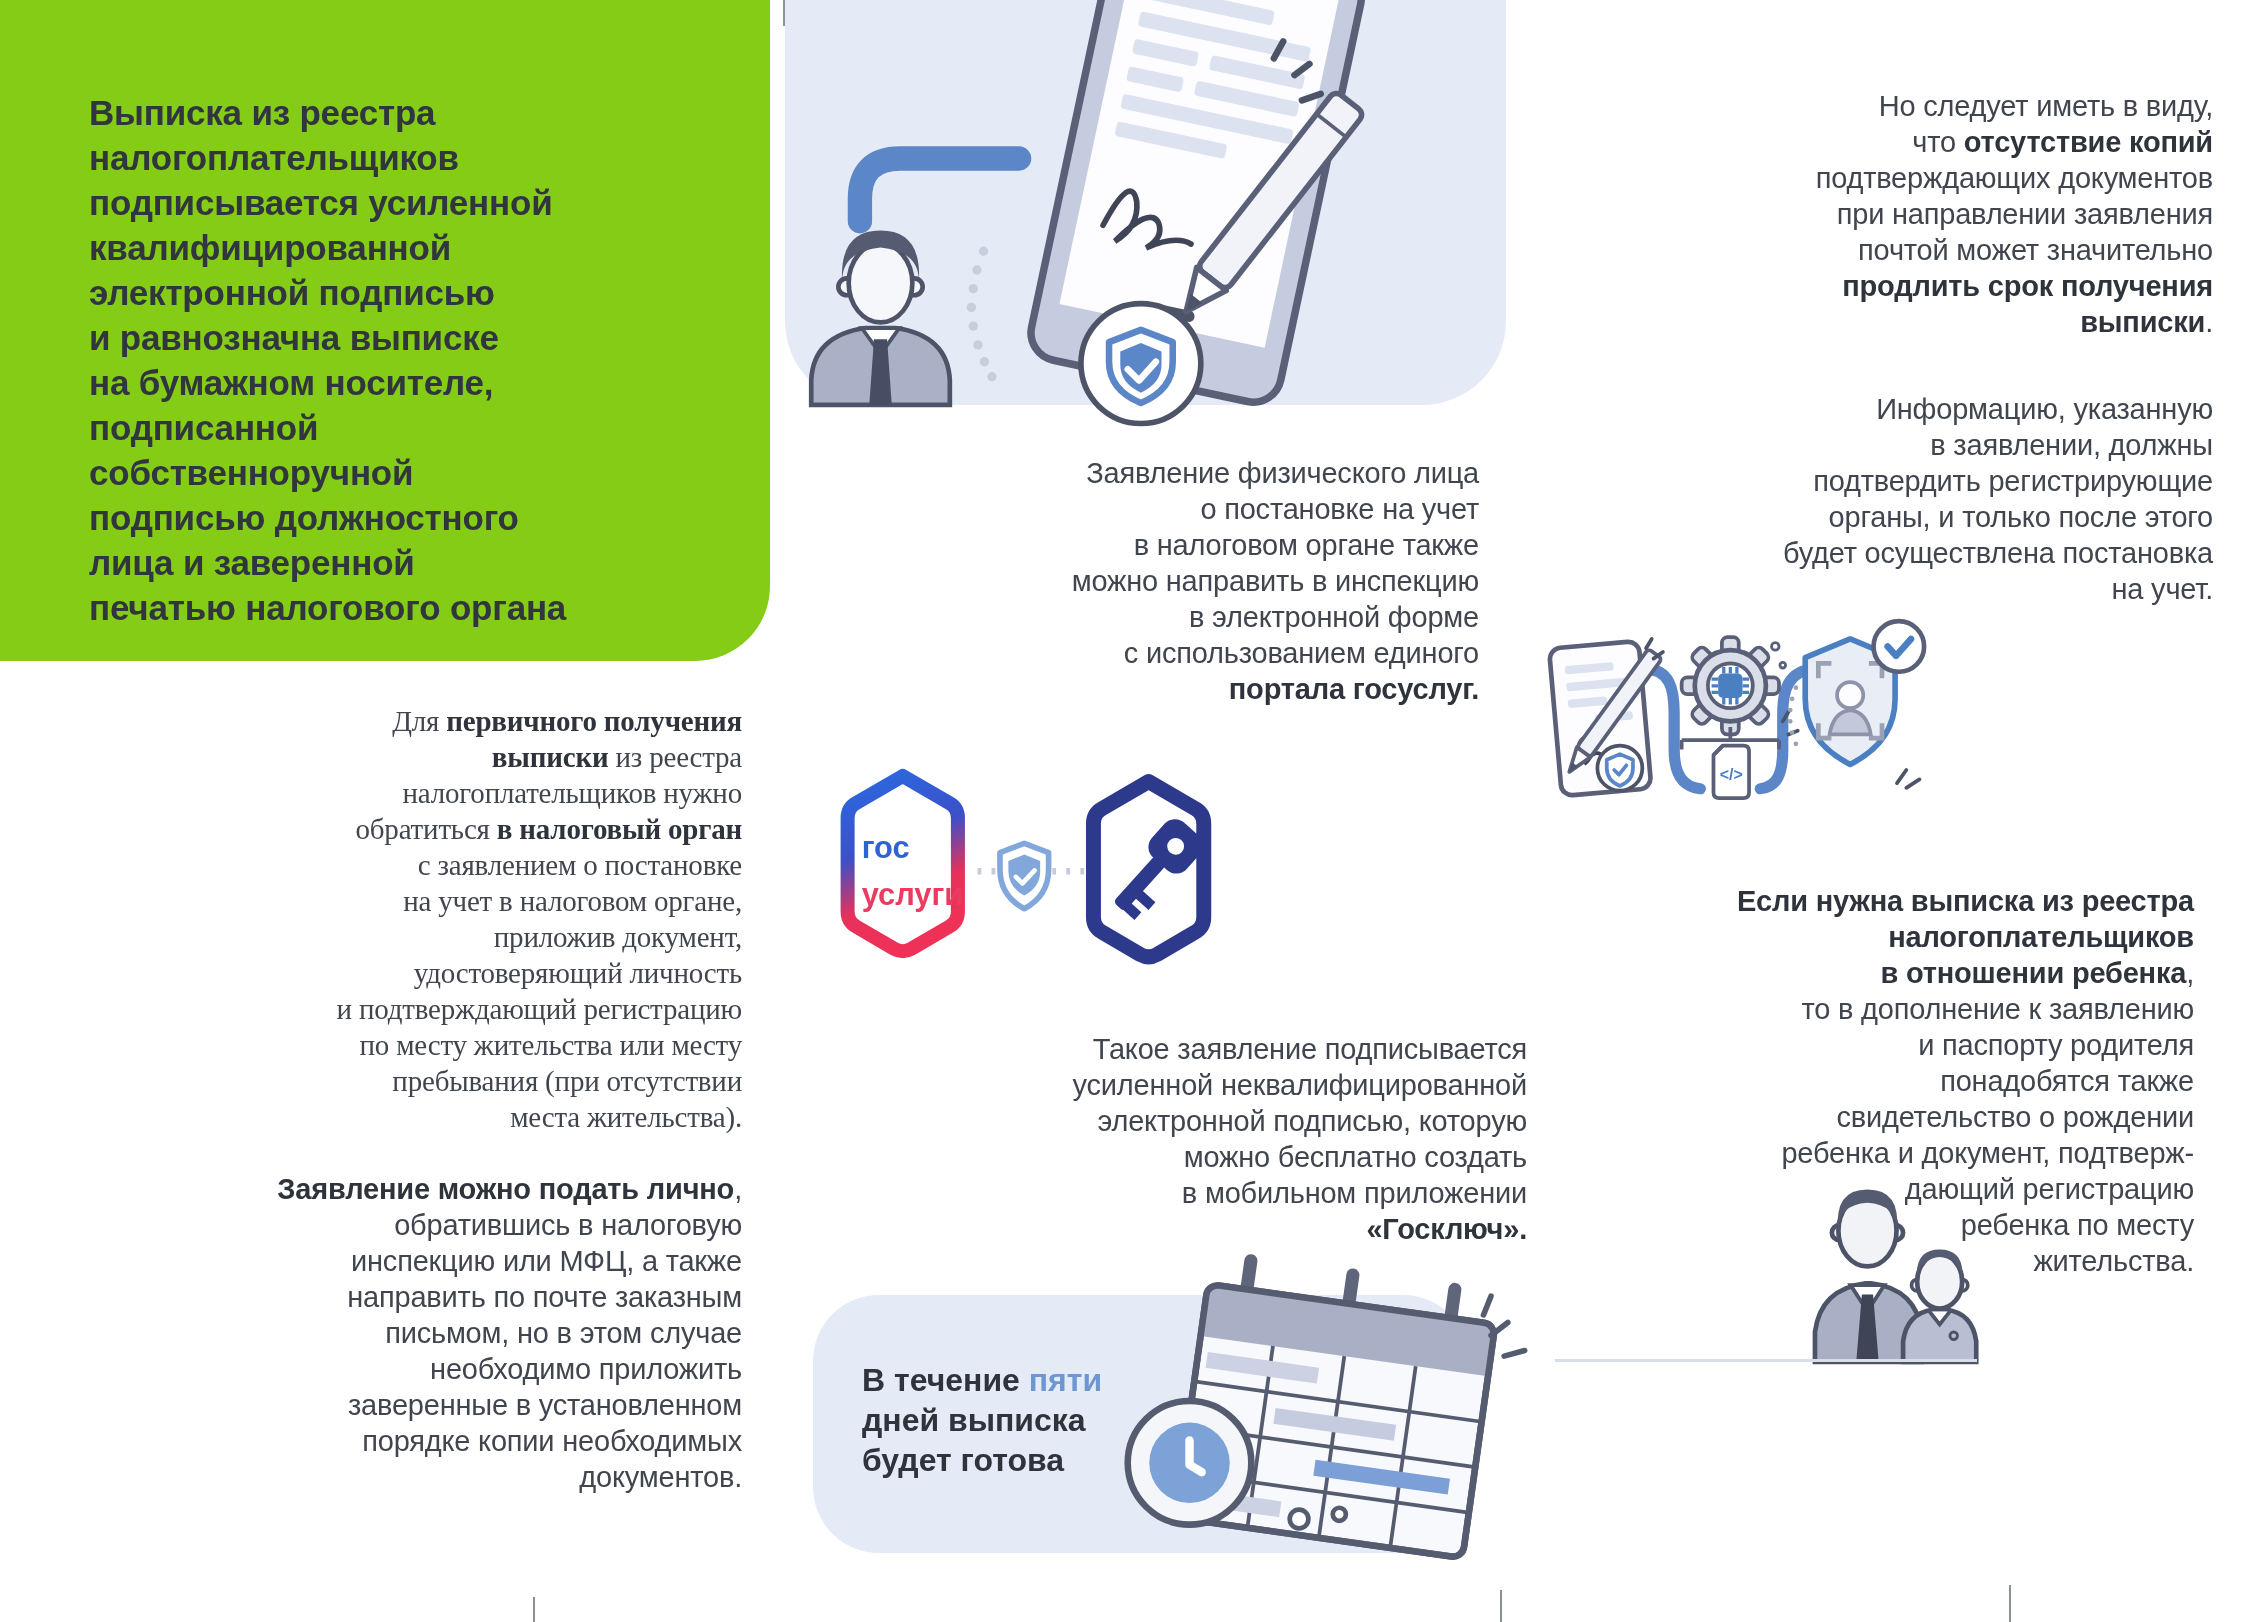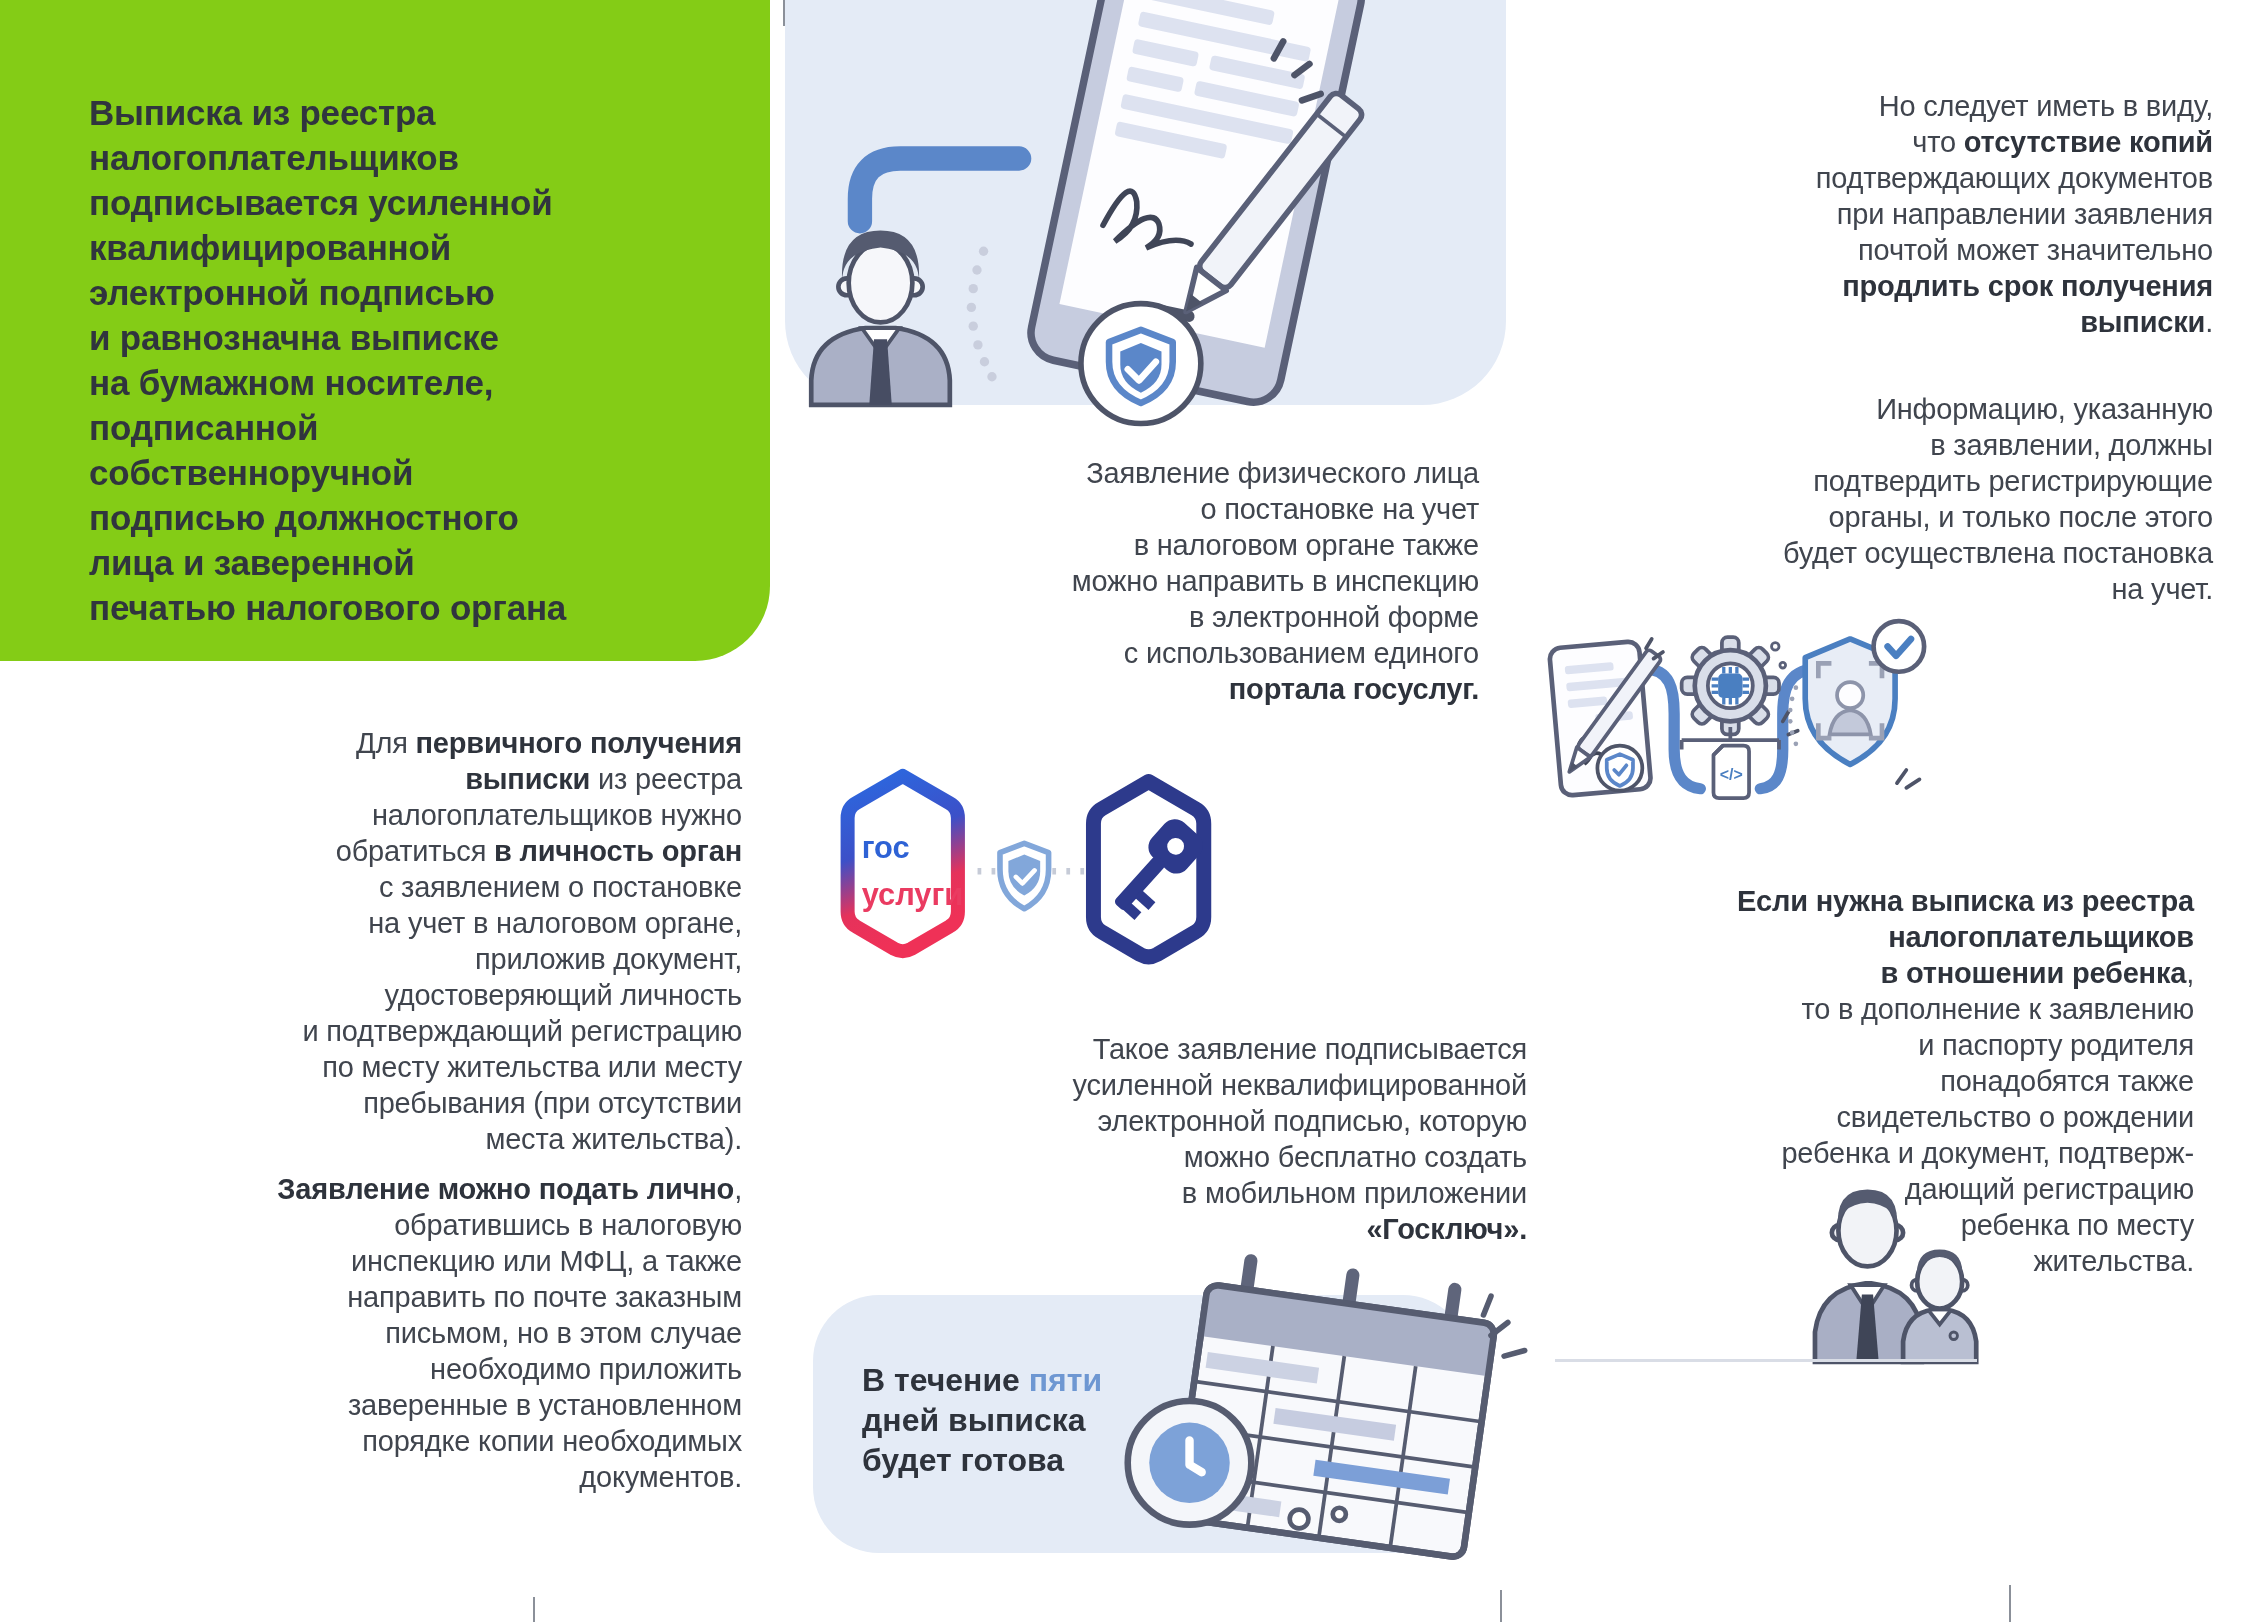--- a/index.html
+++ b/index.html
@@ -11,21 +11,21 @@
   .left-box{left:0;top:0;width:770px;height:661px;background:#84cc16;border-radius:0 0 75px 0;}
   .mid-bg{left:785px;top:0;width:721px;height:405px;background:#e4ebf6;border-radius:0 0 84px 84px;}
   .badge-box{left:813px;top:1295px;width:656px;height:258px;background:#e4ebf6;border-radius:66px;}
   
   .pre{white-space:pre-line;}
   .title{left:89px;top:90px;width:618px;font-size:35px;line-height:45px;font-weight:700;
          color:#30353e;letter-spacing:-0.2px;}
   .body{font-size:29px;line-height:36px;color:#40454e;letter-spacing:-0.2px;width:656px;text-align:right;}
   .bb{font-weight:700;color:#2e333c;}
   .blue{color:#6e97d2;}
-  .left-p1{left:86px;top:725px;}
+  .left-p1{left:86px;top:703px;font-family:Liberation Serif, serif;}
   .left-p2{left:86px;top:1171px;}
   .mid-p1{left:823px;top:455px;}
   .mid-p2{left:823px;top:1031px;margin-left:48px;}
   .right-p1{left:1557px;top:88px;}
   .right-p2{left:1557px;top:391px;}
   .right-p3{left:1557px;top:871px;width:637px;margin-top:12px;}
   .right-p4{left:1557px;top:1402px;width:637px;font-size:33px;line-height:39px;font-weight:700;
             color:#2e333c;letter-spacing:-0.2px;}
   .badge-text{left:862px;top:1360px;font-size:32px;line-height:40px;font-weight:700;color:#2e333c;}
   .divider{left:1555px;top:1359px;width:422px;height:2.8px;background:#d9dde6;}
@@ -56,21 +56,21 @@
 на бумажном носителе,
 подписанной
 собственноручной
 подписью должностного
 лица и заверенной
 печатью налогового органа</p>
   </div>
   <p class="abs body pre left-p1"><span>Для </span><span class="bb">первичного получения
 выписки</span><span> из реестра
 налогоплательщиков нужно
-обратиться </span><span class="bb">в личность орган</span><span>
+обратиться </span><span class="bb">в налоговый орган</span><span>
 с заявлением о постановке
 на учет в налоговом органе,
 приложив документ,
 удостоверяющий личность
 и подтверждающий регистрацию
 по месту жительства или месту
 пребывания (при отсутствии
 места жительства).</span></p>
   <p class="abs body pre left-p2"><span class="bb">Заявление можно подать лично</span><span>,
 обратившись в налоговую

